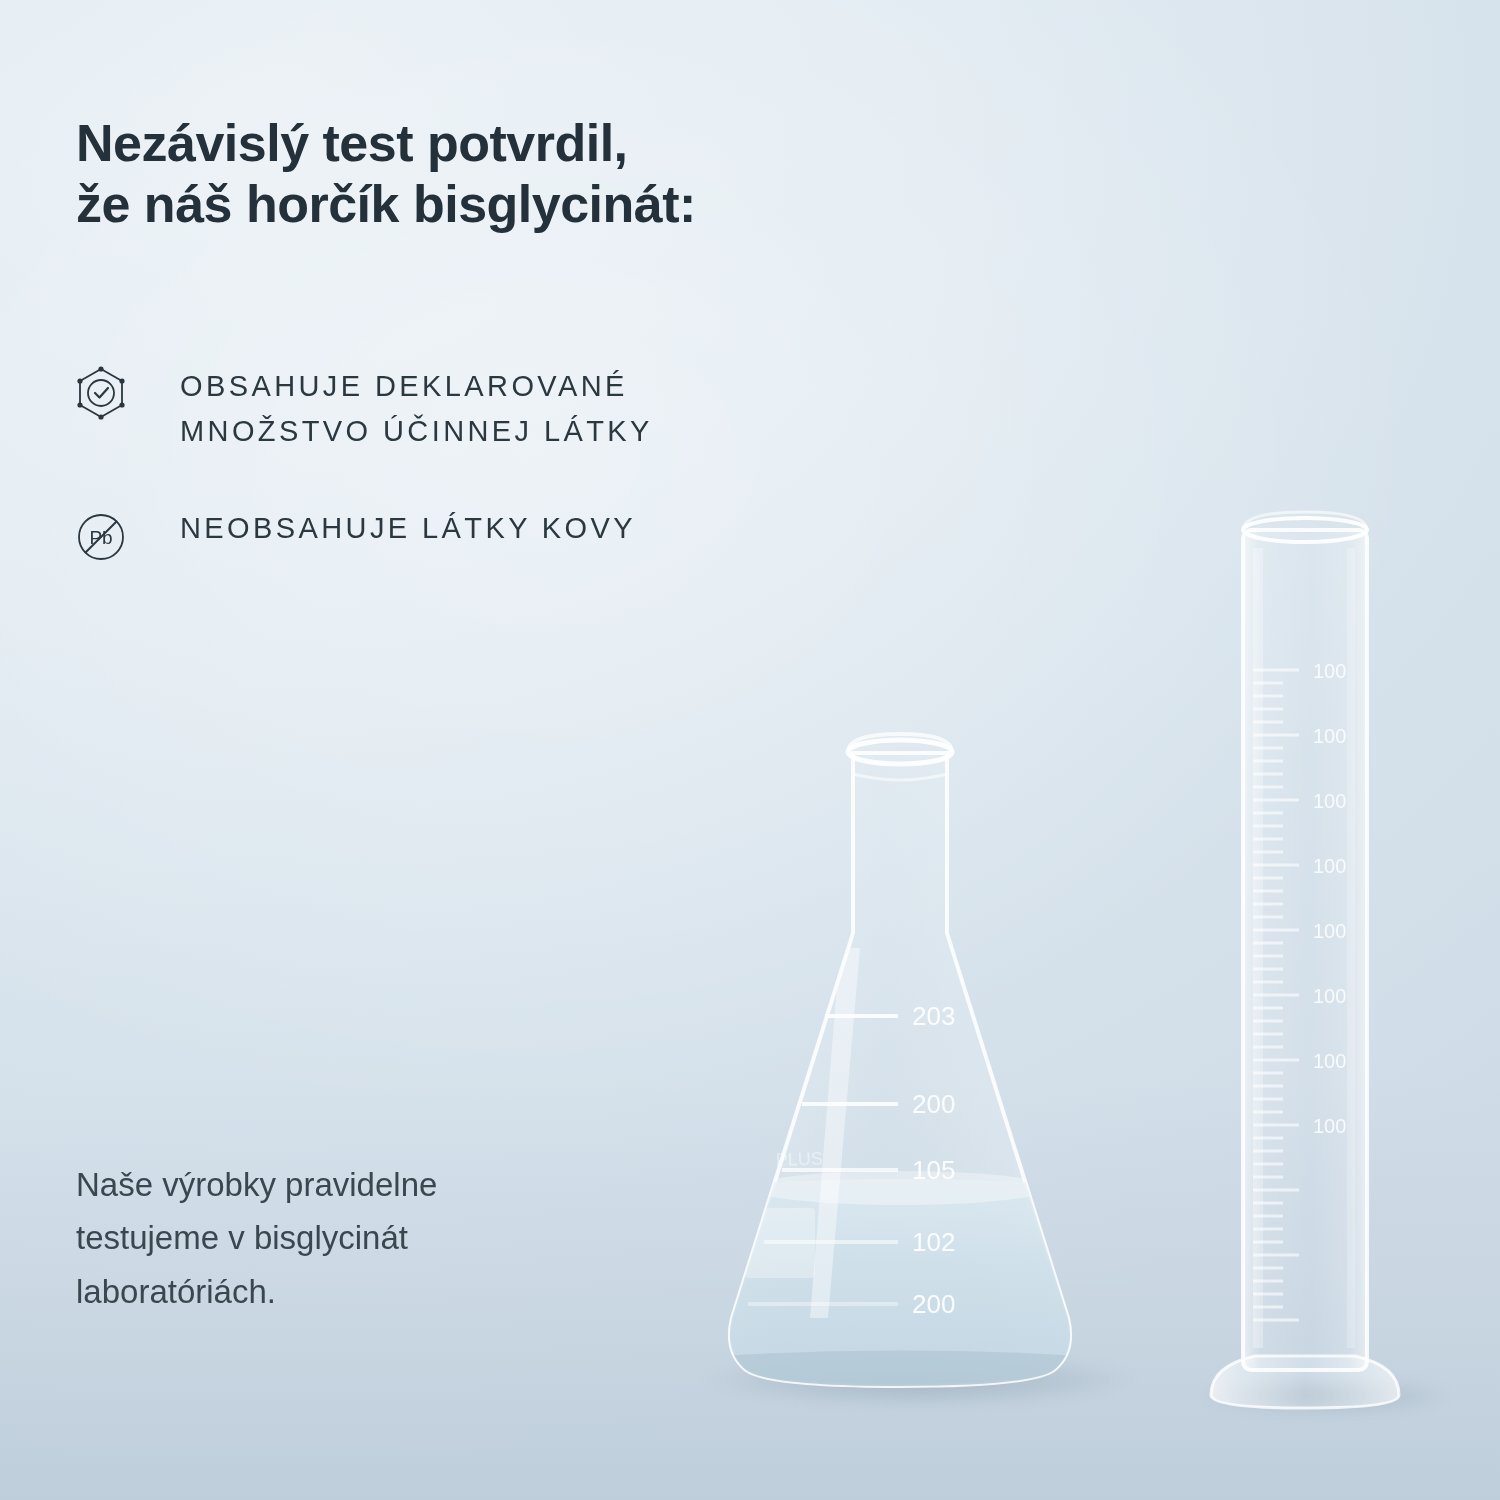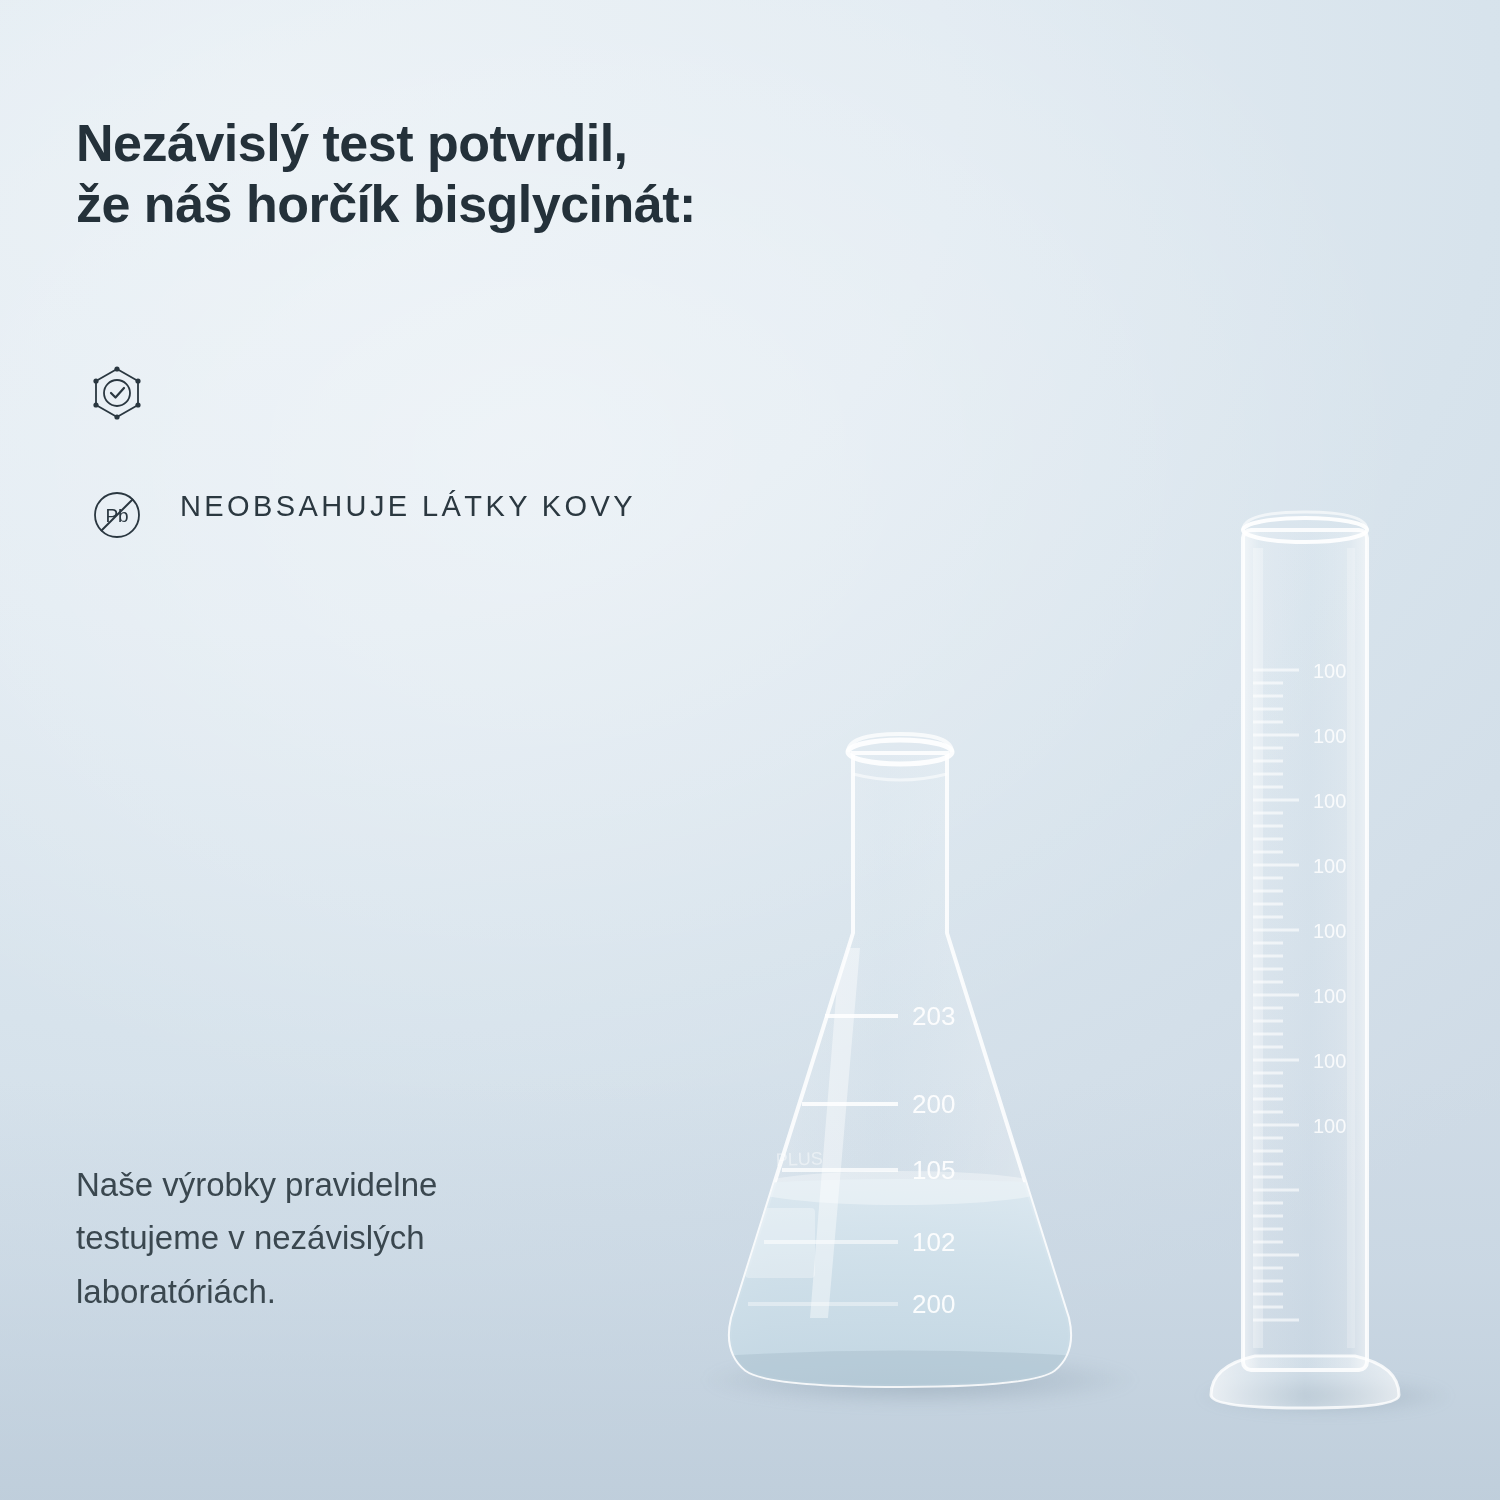--- a/index.html
+++ b/index.html
@@ -65,21 +65,21 @@
     margin-bottom: 46px;
   }
   .claim:last-child { margin-bottom: 0; }
 
   .claim-icon {
     width: 78px;
     min-width: 78px;
     height: 74px;
     display: flex;
     align-items: center;
-    justify-content: flex-end;
+    justify-content: flex-start;
     color: #2a3740;
   }
   .claim-text {
     margin-left: 32px;
     color: #2b3840;
     font-size: 29px;
     line-height: 1.55;
     letter-spacing: 3.4px;
     font-weight: 400;
     white-space: pre-line;
@@ -331,33 +331,35 @@
           <circle cx="31" cy="29" r="13"></circle>
           <polyline points="25,29 29.5,33.5 38,24" stroke-width="2.2" stroke-linecap="round" stroke-linejoin="round"></polyline>
           <circle cx="31" cy="5" r="2.6" fill="currentColor" stroke="none"></circle>
           <circle cx="52" cy="17" r="2.6" fill="currentColor" stroke="none"></circle>
           <circle cx="52" cy="41" r="2.6" fill="currentColor" stroke="none"></circle>
           <circle cx="31" cy="53" r="2.6" fill="currentColor" stroke="none"></circle>
           <circle cx="10" cy="41" r="2.6" fill="currentColor" stroke="none"></circle>
           <circle cx="10" cy="17" r="2.6" fill="currentColor" stroke="none"></circle>
         </svg>
       </span>
+      <div class="claim-text">OBSAHUJE DEKLAROVANÉ
+MNOŽSTVO ÚČINNEJ LÁTKY</div>
     </div>
 
 
     <div class="claim">
       <span class="claim-icon">
         <svg width="62" height="62" viewBox="0 0 62 62" fill="none" stroke="currentColor" stroke-width="1.8">
           <circle cx="31" cy="31" r="22"></circle>
           <line x1="15" y1="47" x2="47" y2="15" stroke-width="2"></line>
           <text x="31" y="38" text-anchor="middle" font-family="Liberation Sans, sans-serif" font-size="19" fill="currentColor" stroke="none">Pb</text>
         </svg>
       </span>
       <div class="claim-text">NEOBSAHUJE LÁTKY KOVY</div>
     </div>
 
   </div>
 
   <div class="footnote">Naše výrobky pravidelne
-testujeme v nezávislých
+testujeme v bisglycinát
 laboratóriách.</div>
 
 </div>
 
 </body></html>

